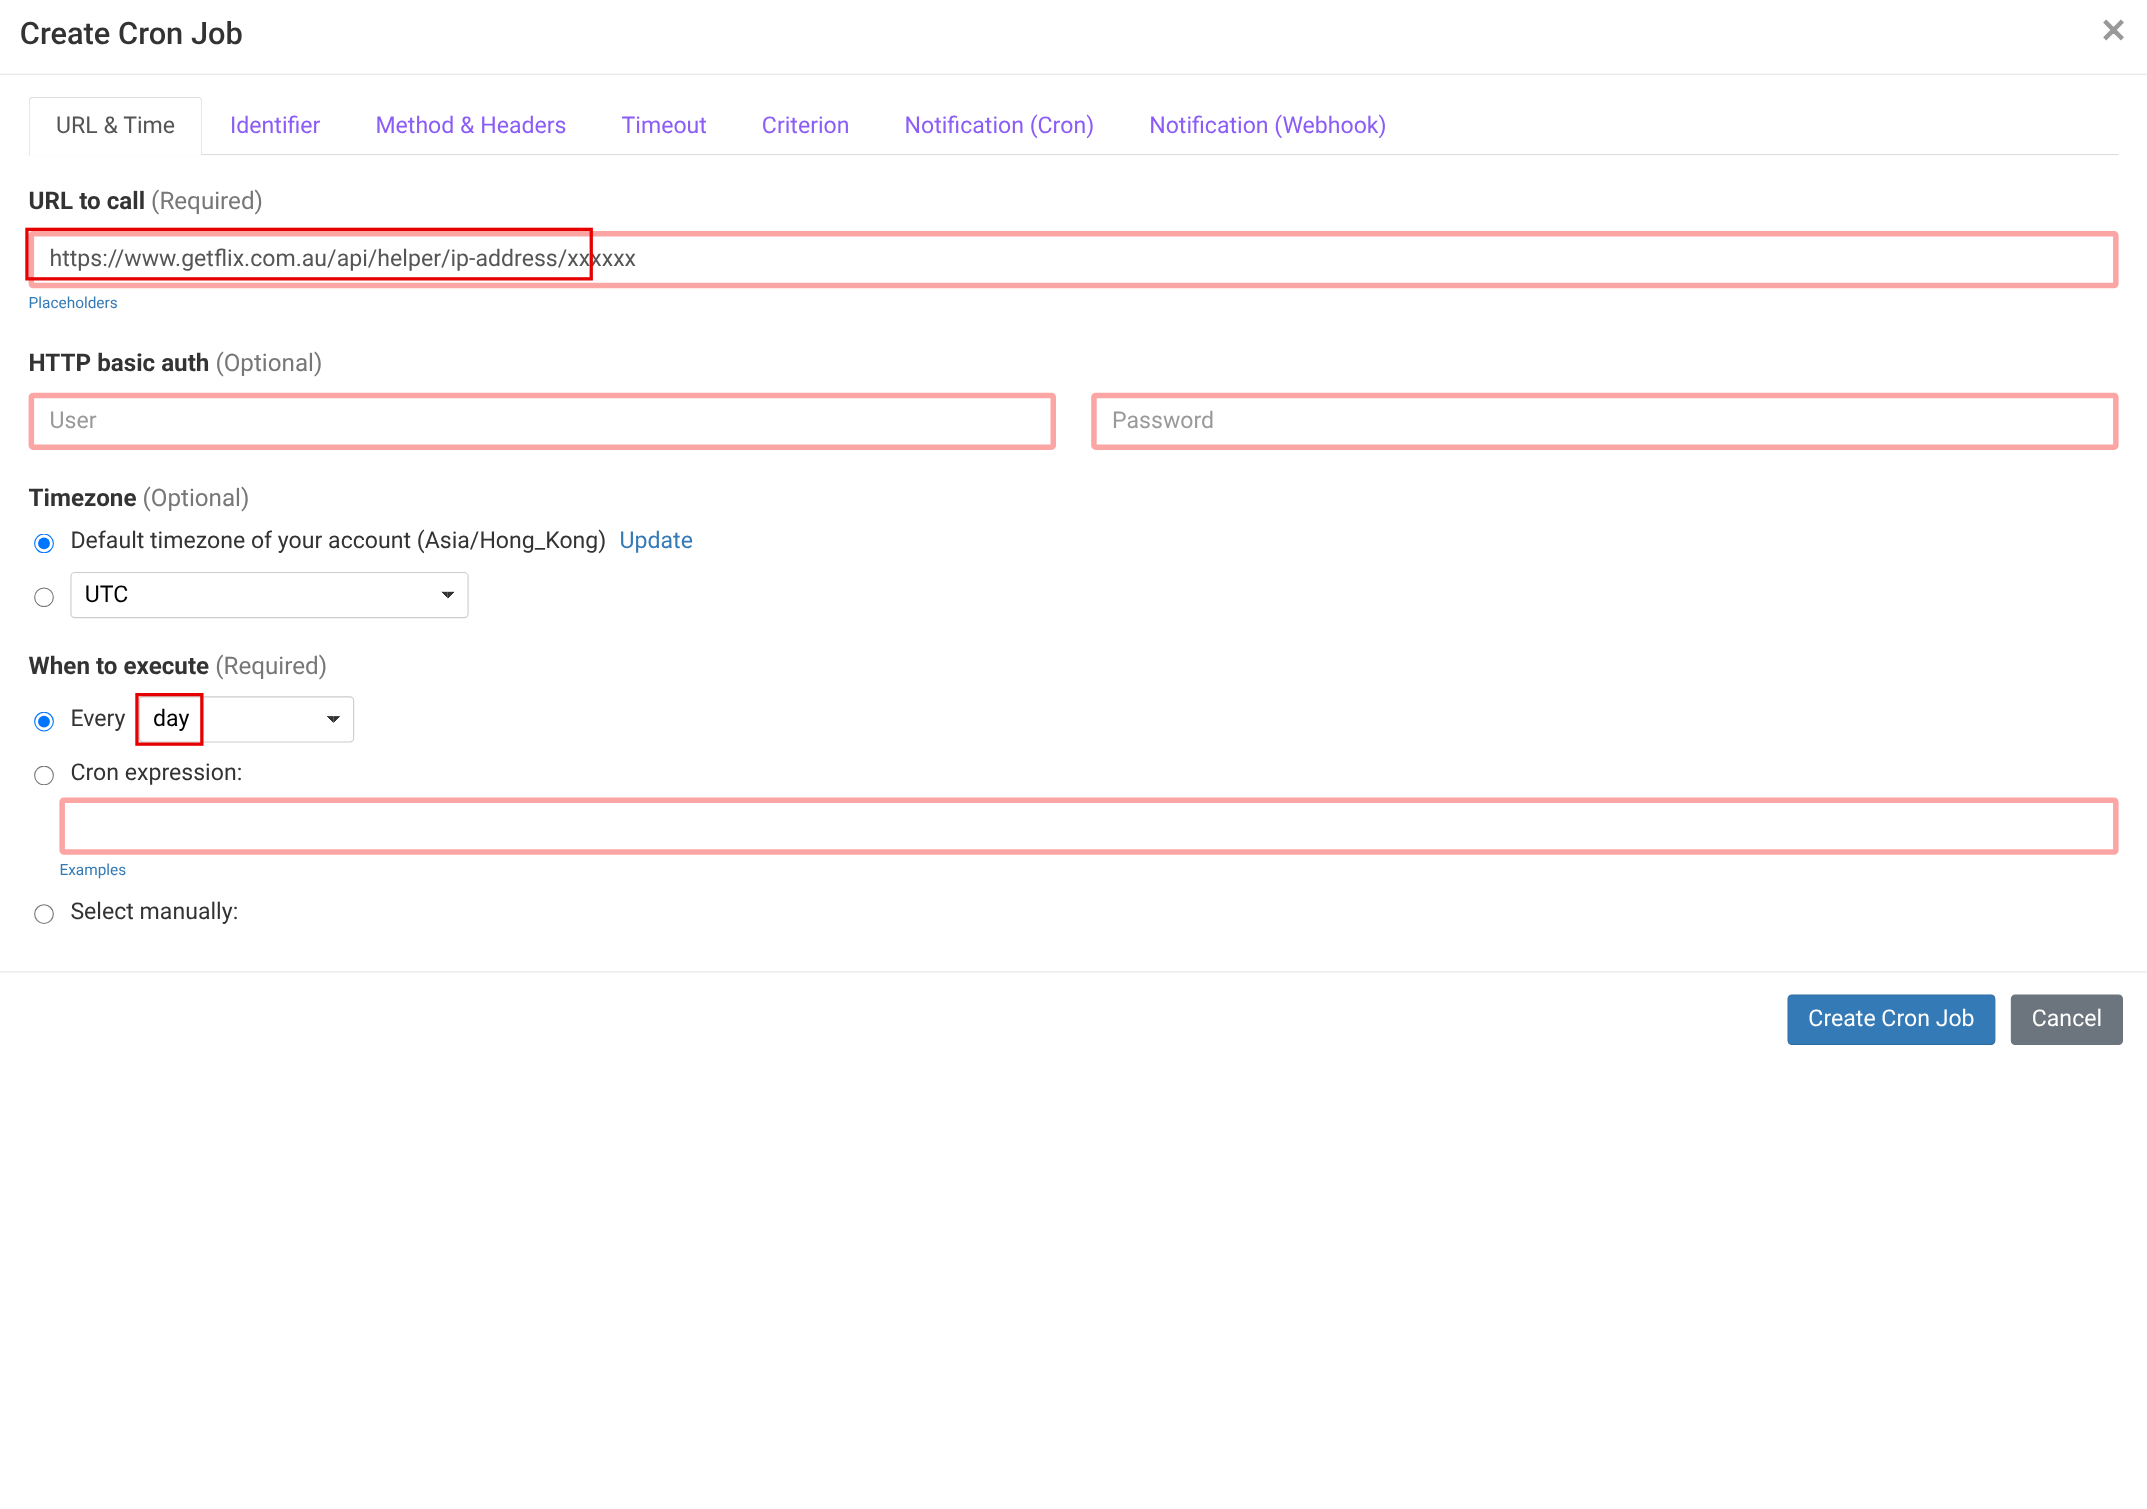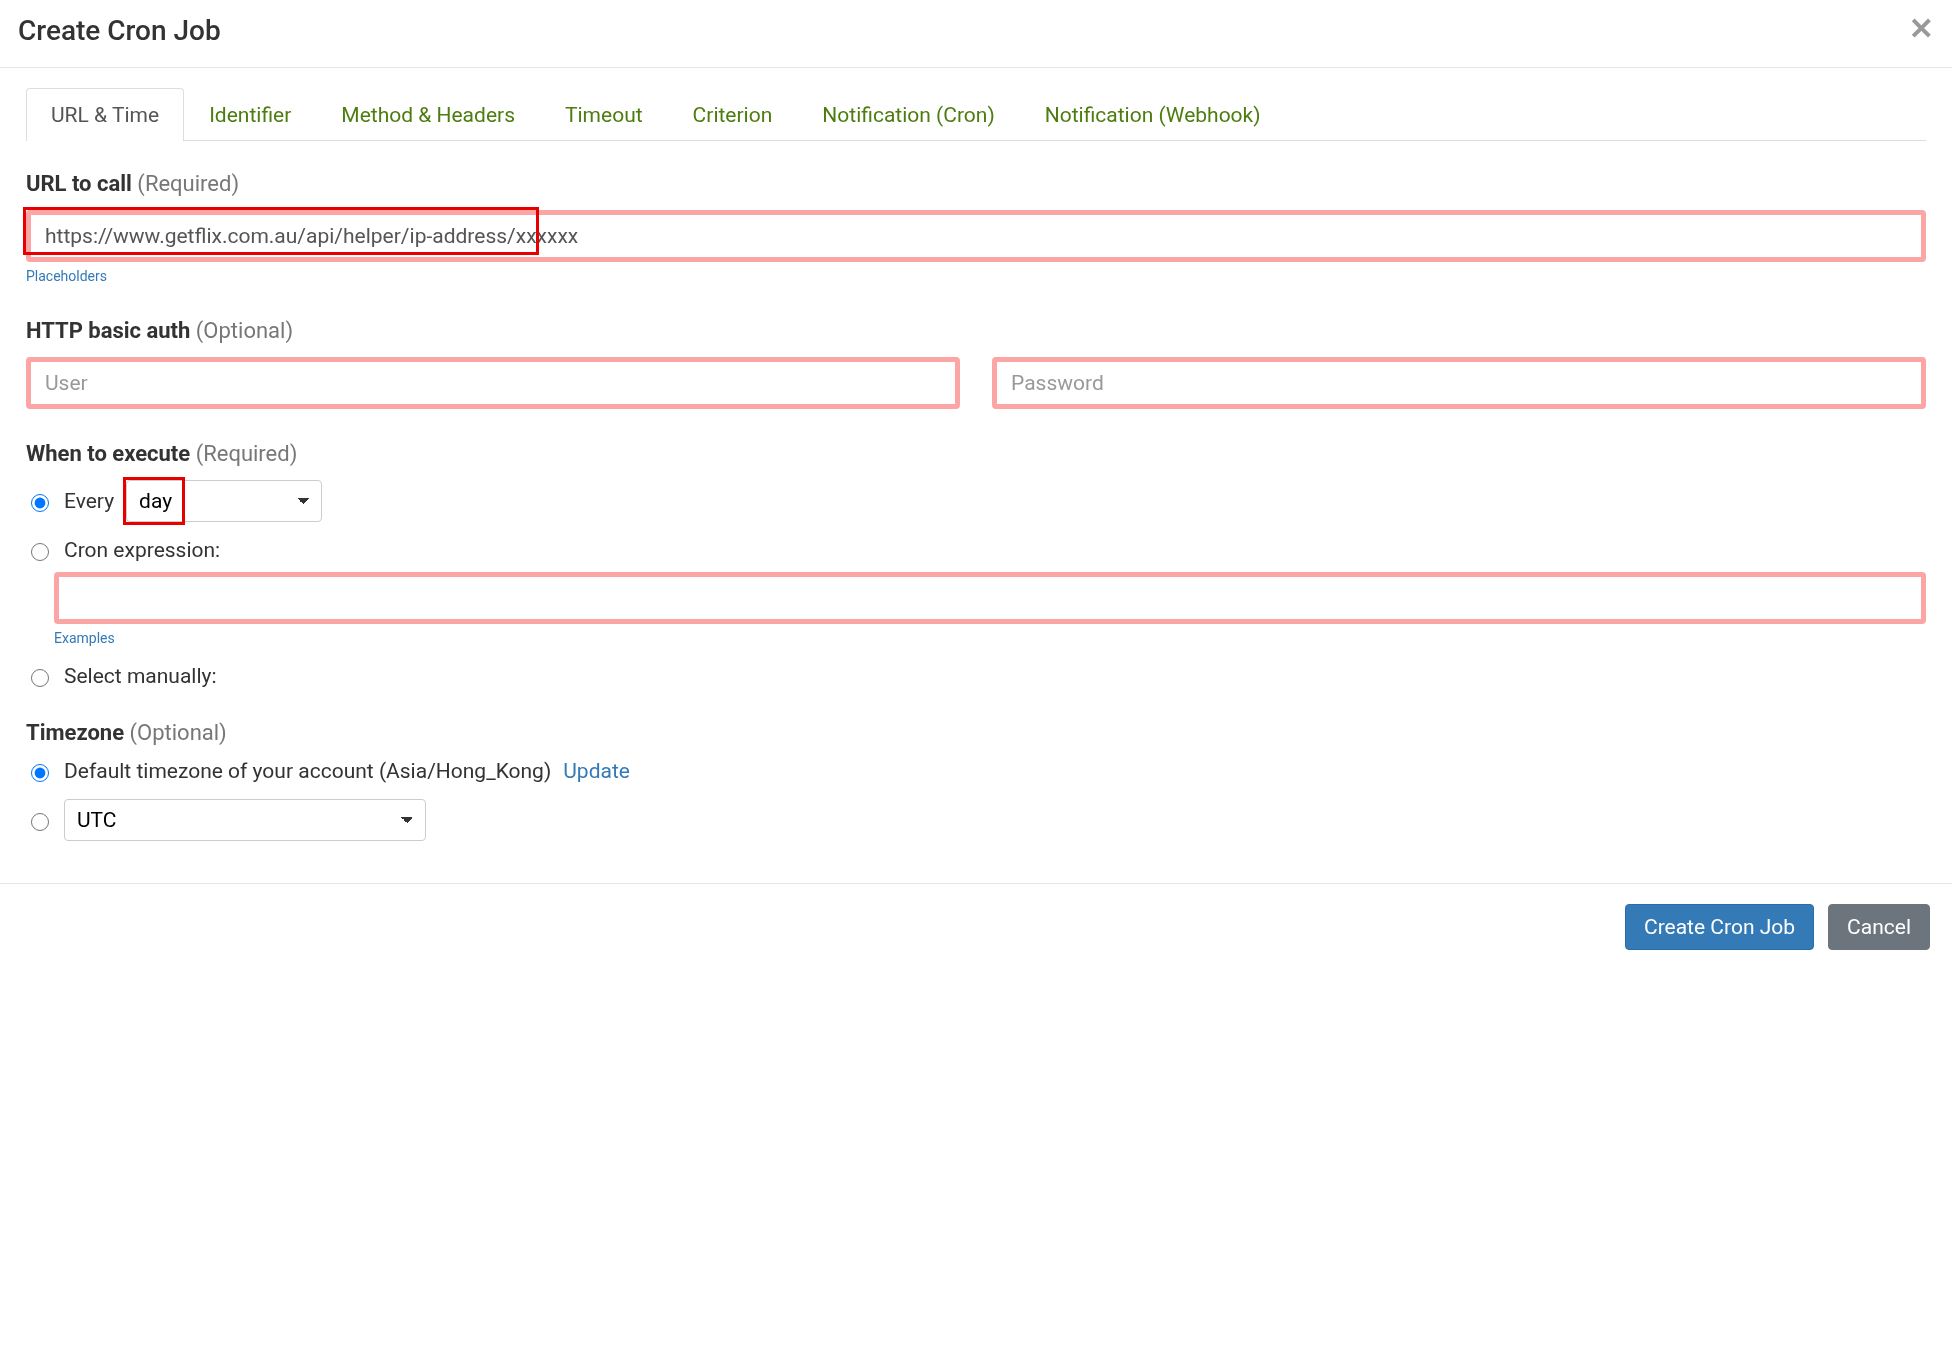--- a/index.html
+++ b/index.html
@@ -40,21 +40,21 @@
   }
   .tabs {
     display: flex;
     border-bottom: 1px solid #ddd;
     margin-bottom: 30px;
     gap: 0;
   }
   .tab {
     padding: 14px 24px;
     font-size: 21px;
-    color: #4d7c0f;
+    color: #8b5cf6;
     cursor: pointer;
     border: 1px solid transparent;
     border-bottom: none;
     border-radius: 4px 4px 0 0;
     margin-bottom: -1px;
     background: transparent;
   }
   .tab.active {
     color: #555;
     border-color: #ddd #ddd #fff #ddd;
@@ -221,20 +221,40 @@
         <span class="req">(Optional)</span>
       </div>
       <div class="auth-row">
         <input type="text" class="input-text" placeholder="User" style="">
         <input type="password" class="input-text" placeholder="Password" style="">
       </div>
     </div>
 
     <div class="section">
       <div class="section-label">
+        <span>Timezone</span>
+        <span class="req">(Optional)</span>
+      </div>
+
+      <div class="radio-row">
+        <input type="radio" name="tz" checked="" style="">
+        <span>Default timezone of your account (Asia/Hong_Kong)</span>
+        <a class="link" style="font-size:21px; margin-top:0;">Update</a>
+      </div>
+
+      <div class="radio-row">
+        <input type="radio" name="tz" style="">
+        <select class="select" style="width:362px;">
+          <option>UTC</option>
+        </select>
+      </div>
+    </div>
+
+    <div class="section">
+      <div class="section-label">
         <span>When to execute</span>
         <span class="req">(Required)</span>
       </div>
 
       <div class="radio-row">
         <input type="radio" name="schedule" checked="" style="">
         <span>Every</span>
         <span class="every-select-wrap">
           <select class="select">
             <option>day</option>
@@ -249,40 +269,20 @@
       </div>
       <input type="text" class="input-text cron-input" style="">
       <a class="link cron-examples-link">Examples</a>
 
       <div class="radio-row" style="margin-top:16px;">
         <input type="radio" name="schedule" style="">
         <span>Select manually:</span>
       </div>
     </div>
 
-    <div class="section">
-      <div class="section-label">
-        <span>Timezone</span>
-        <span class="req">(Optional)</span>
-      </div>
-
-      <div class="radio-row">
-        <input type="radio" name="tz" checked="" style="">
-        <span>Default timezone of your account (Asia/Hong_Kong)</span>
-        <a class="link" style="font-size:21px; margin-top:0;">Update</a>
-      </div>
-
-      <div class="radio-row">
-        <input type="radio" name="tz" style="">
-        <select class="select" style="width:362px;">
-          <option>UTC</option>
-        </select>
-      </div>
-    </div>
-
   </div>
 
   <div class="modal-footer">
     <button class="btn btn-primary">Create Cron Job</button>
     <button class="btn btn-default">Cancel</button>
   </div>
 
 </div>
 
 </body></html>

